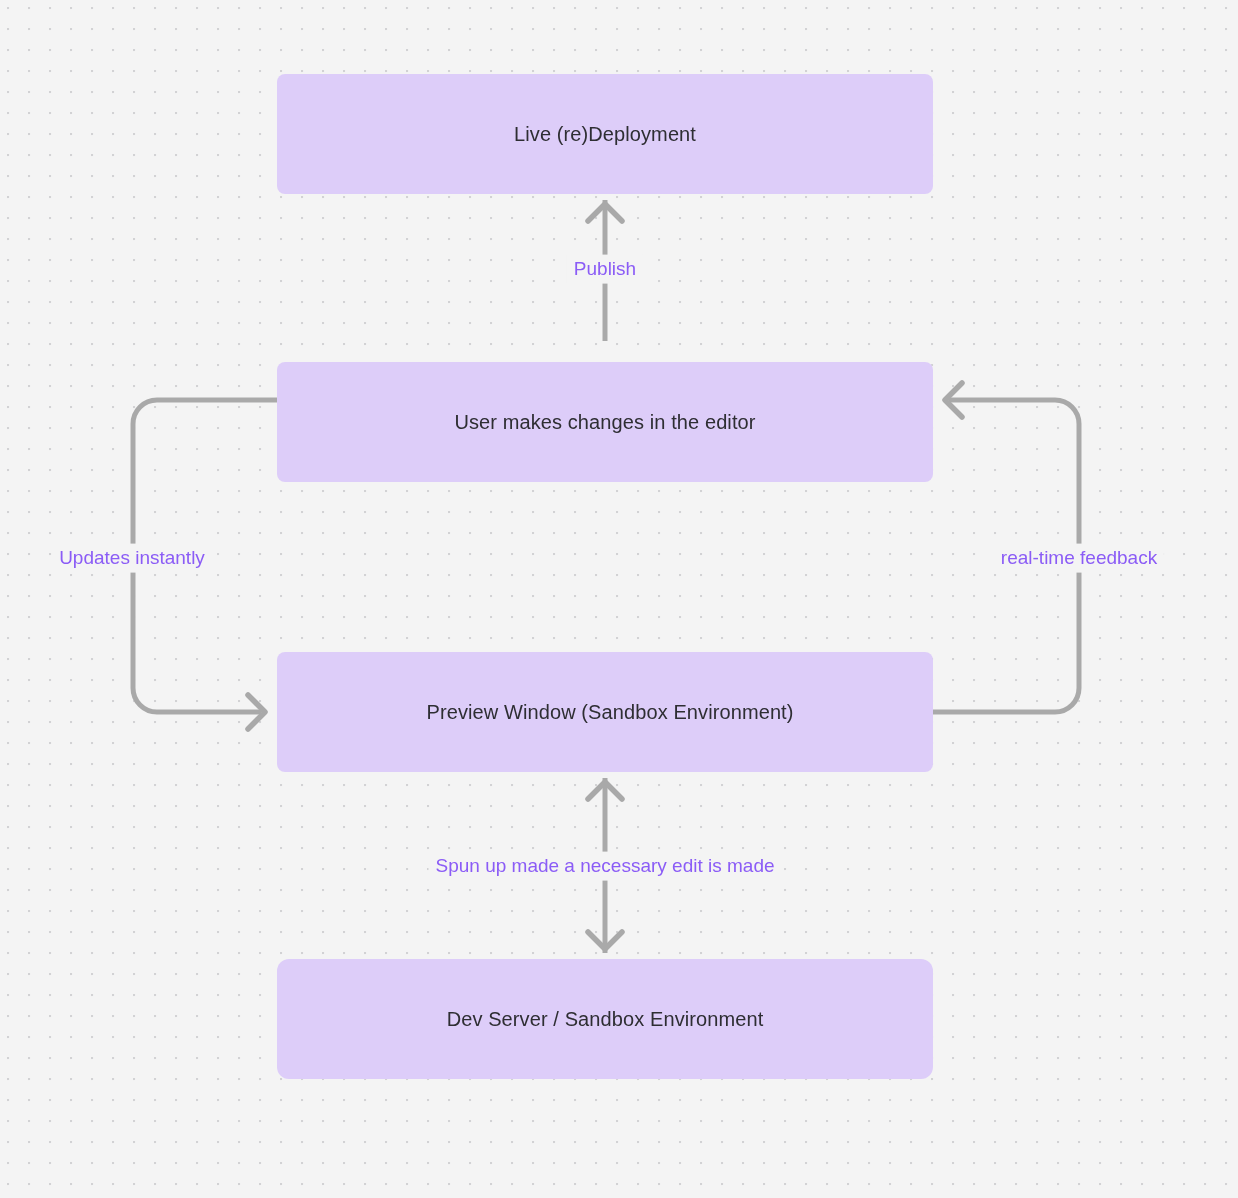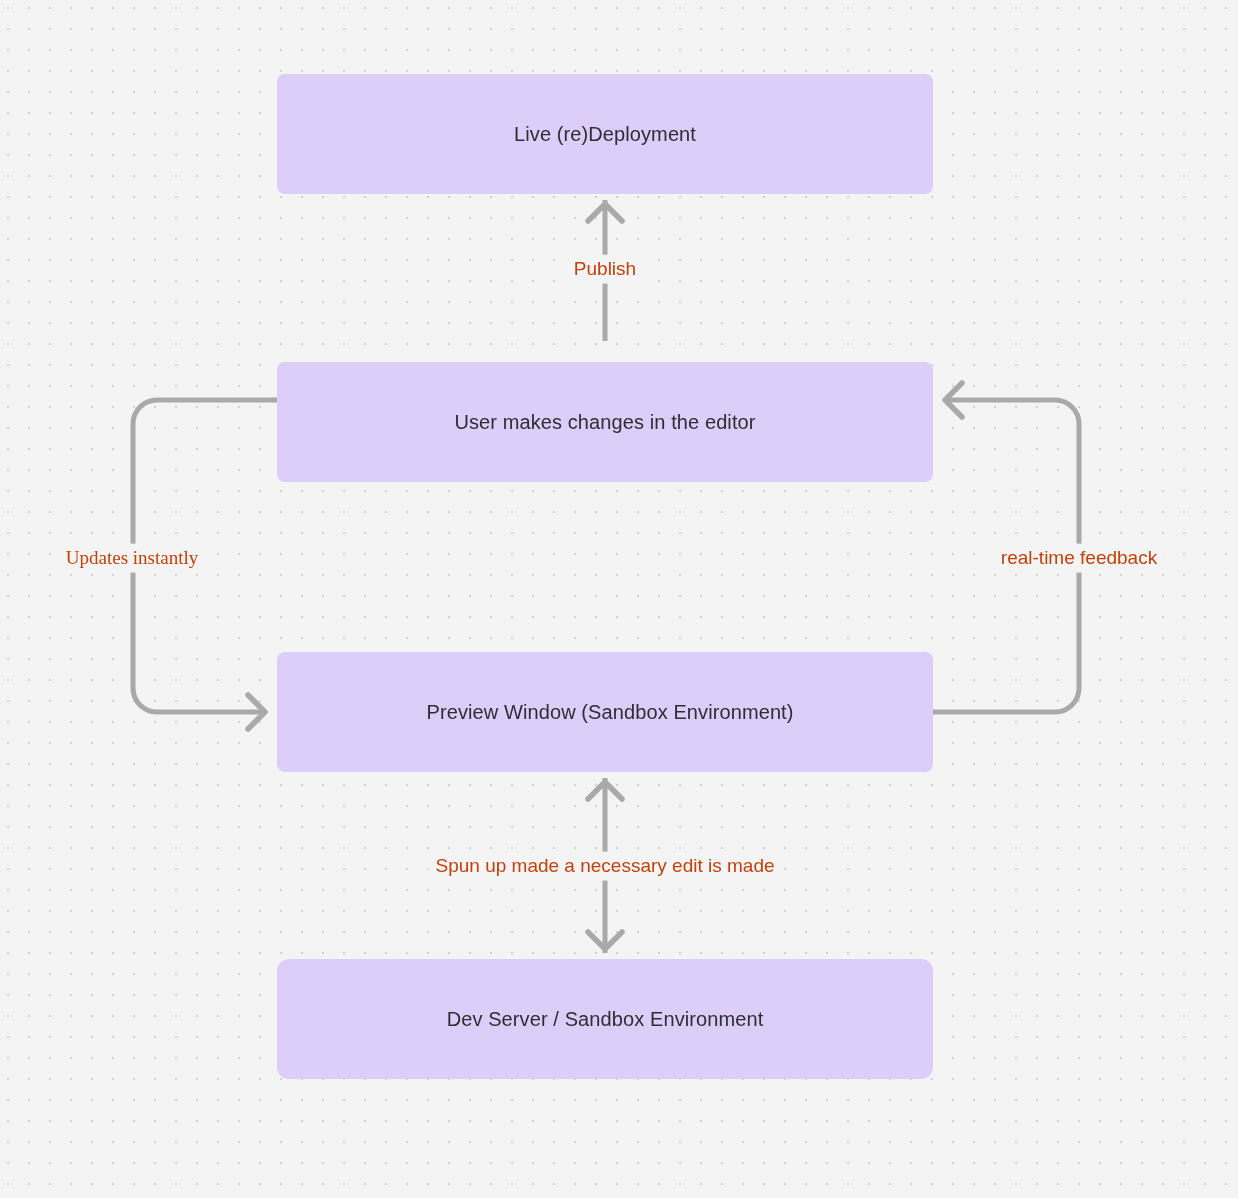--- a/index.html
+++ b/index.html
@@ -48,21 +48,21 @@
     color: #2e2e33;
     letter-spacing: 0.1px;
     text-align: left;
     line-height: 1.2;
     white-space: nowrap;
   }
 
   .edge-label {
     position: absolute;
     font-size: 19px;
-    color: #c2410c;
+    color: #8b5cf6;
     background: #f4f4f4;
     white-space: nowrap;
     padding: 3px 7px;
     line-height: 1.2;
     transform: translate(-50%, -50%);
     text-align: center;
   }
 </style>
 </head>
 <body>
@@ -104,19 +104,19 @@
   <div class="node" style="left:277px; top:652px; width:656px; height:120px;padding-left:10px;">
     <span class="node-label">Preview Window (Sandbox Environment)</span>
   </div>
 
   <div class="node" style="left:277px; top:959px; width:656px; height:120px;border-radius:12px;">
     <span class="node-label">Dev Server / Sandbox Environment</span>
   </div>
 
   <div class="edge-label" style="left:605px; top:269px;">Publish</div>
 
-  <div class="edge-label" style="left:132px; top:558px;font-family:Liberation Serif, serif;">Updates instantly</div>
+  <div class="edge-label" style="left:132px; top:558px;">Updates instantly</div>
 
   <div class="edge-label" style="left:1079px; top:558px;">real-time feedback</div>
 
   <div class="edge-label" style="left:605px; top:866px;">Spun up made a necessary edit is made</div>
 
 </div>
 
 </body></html>

